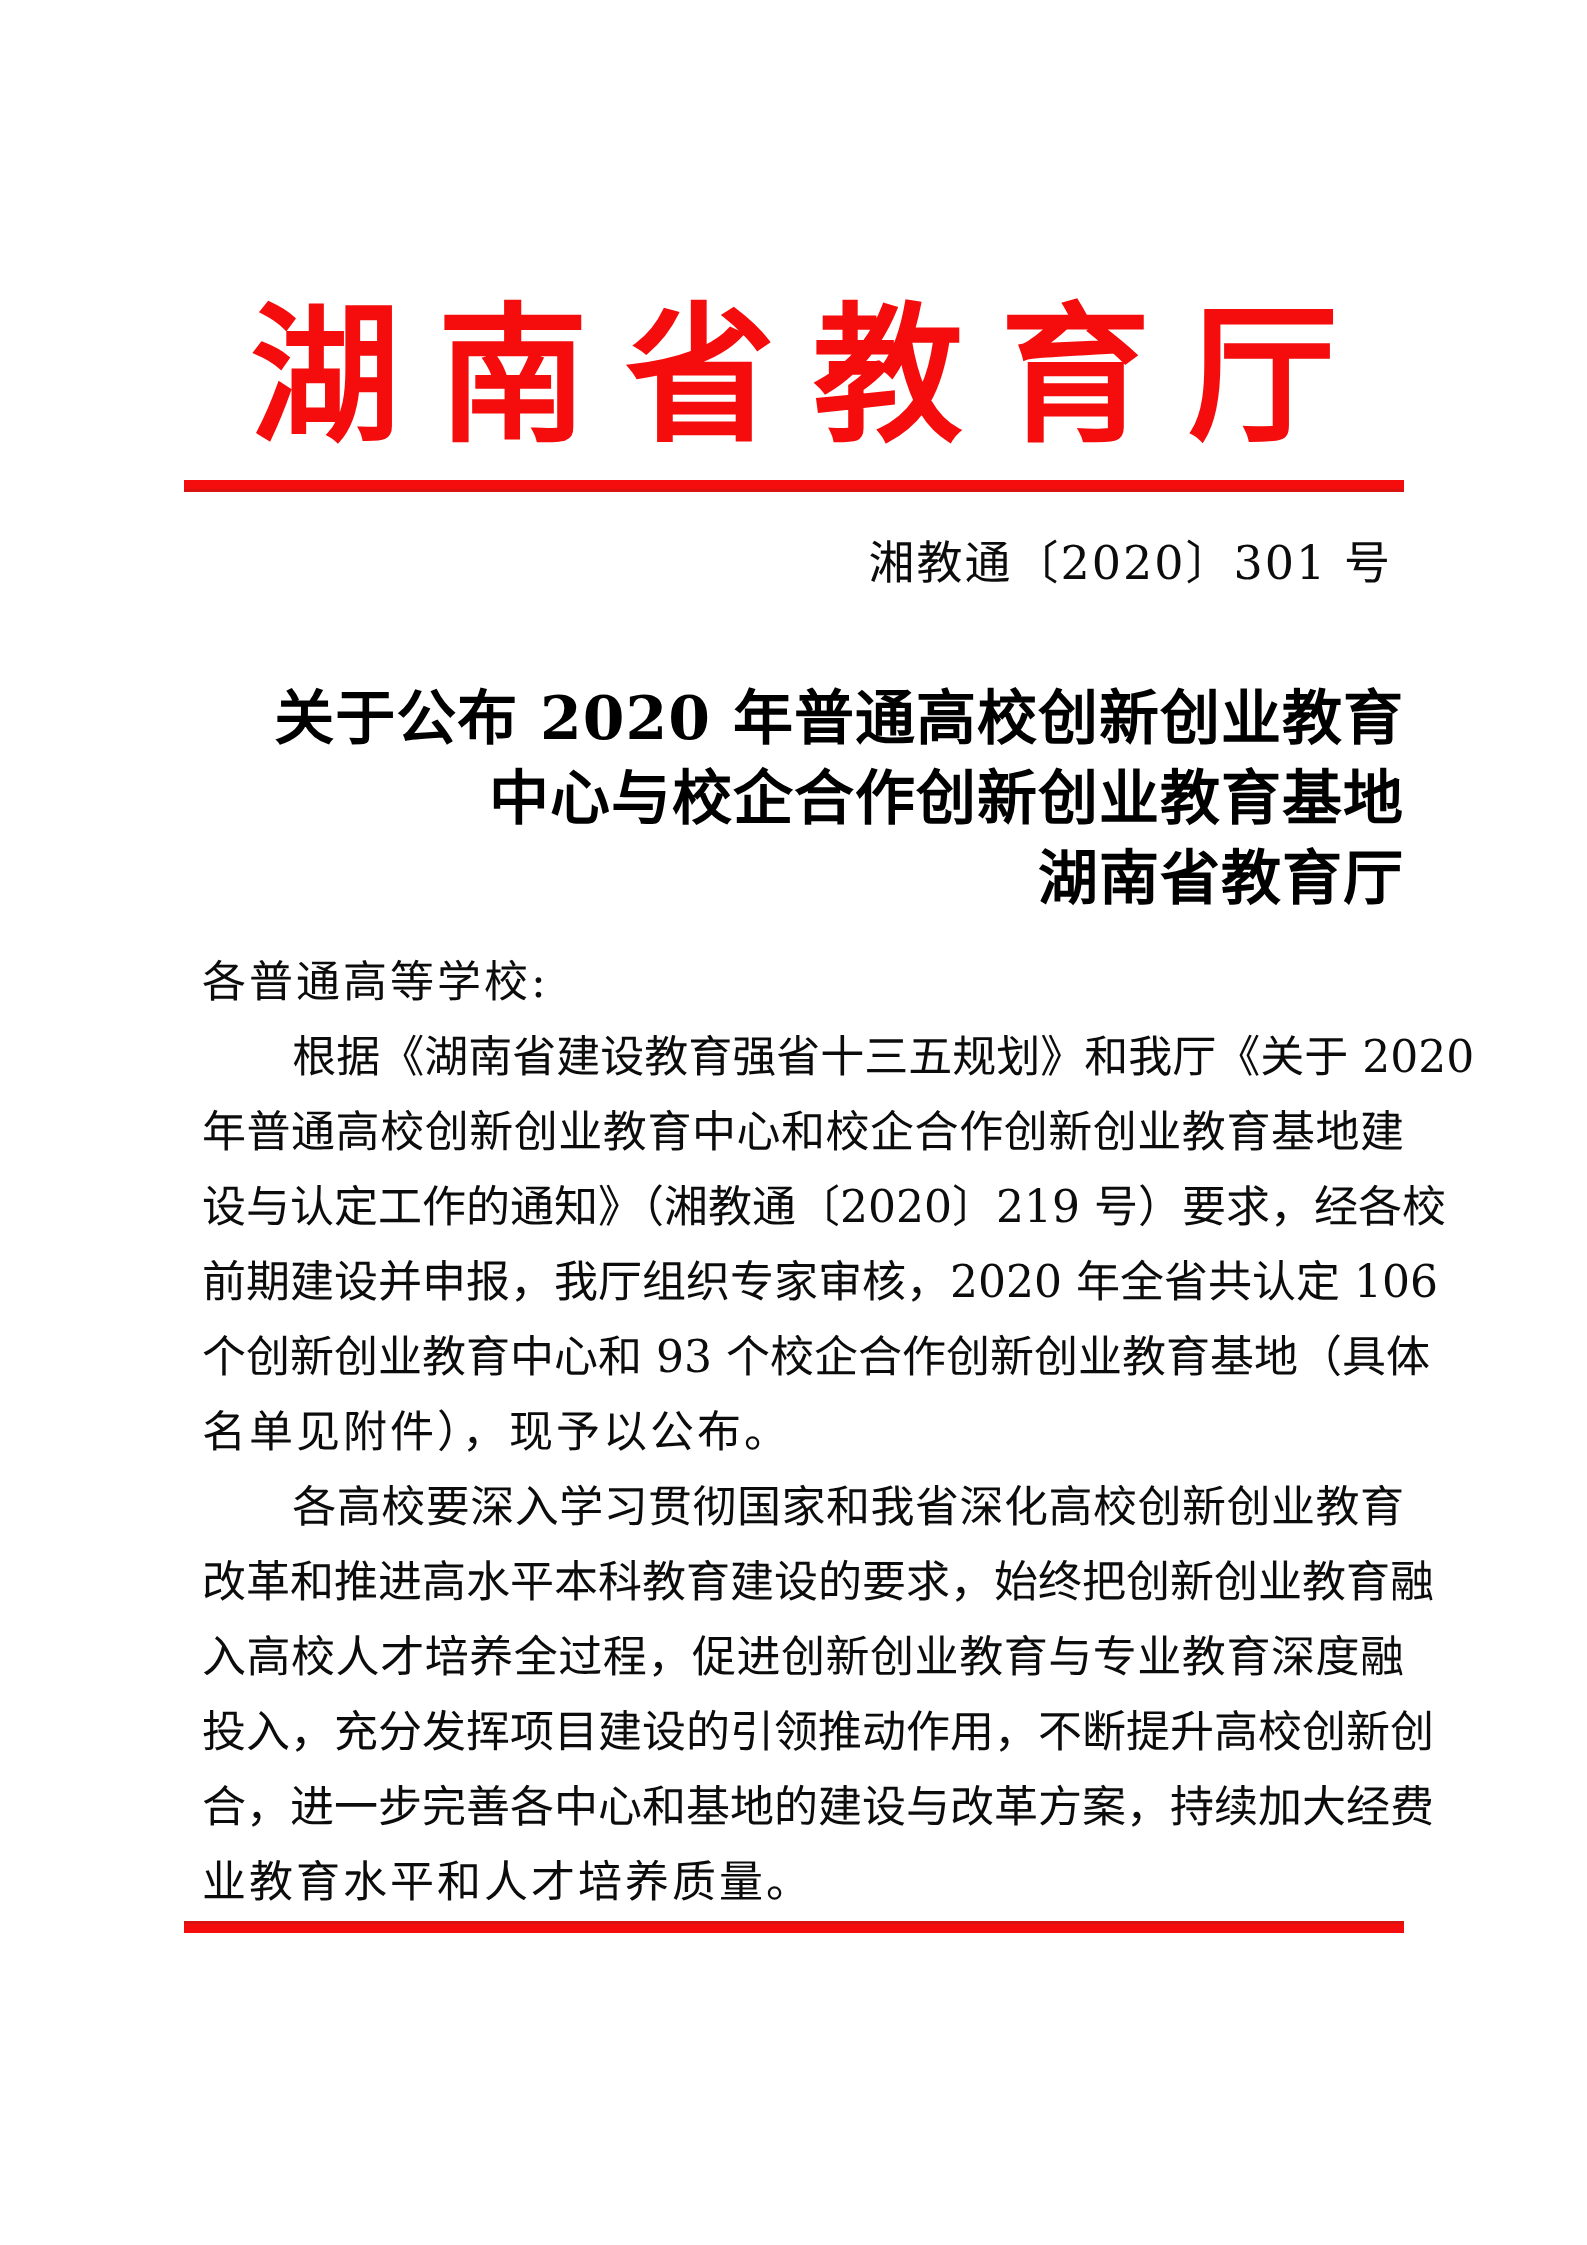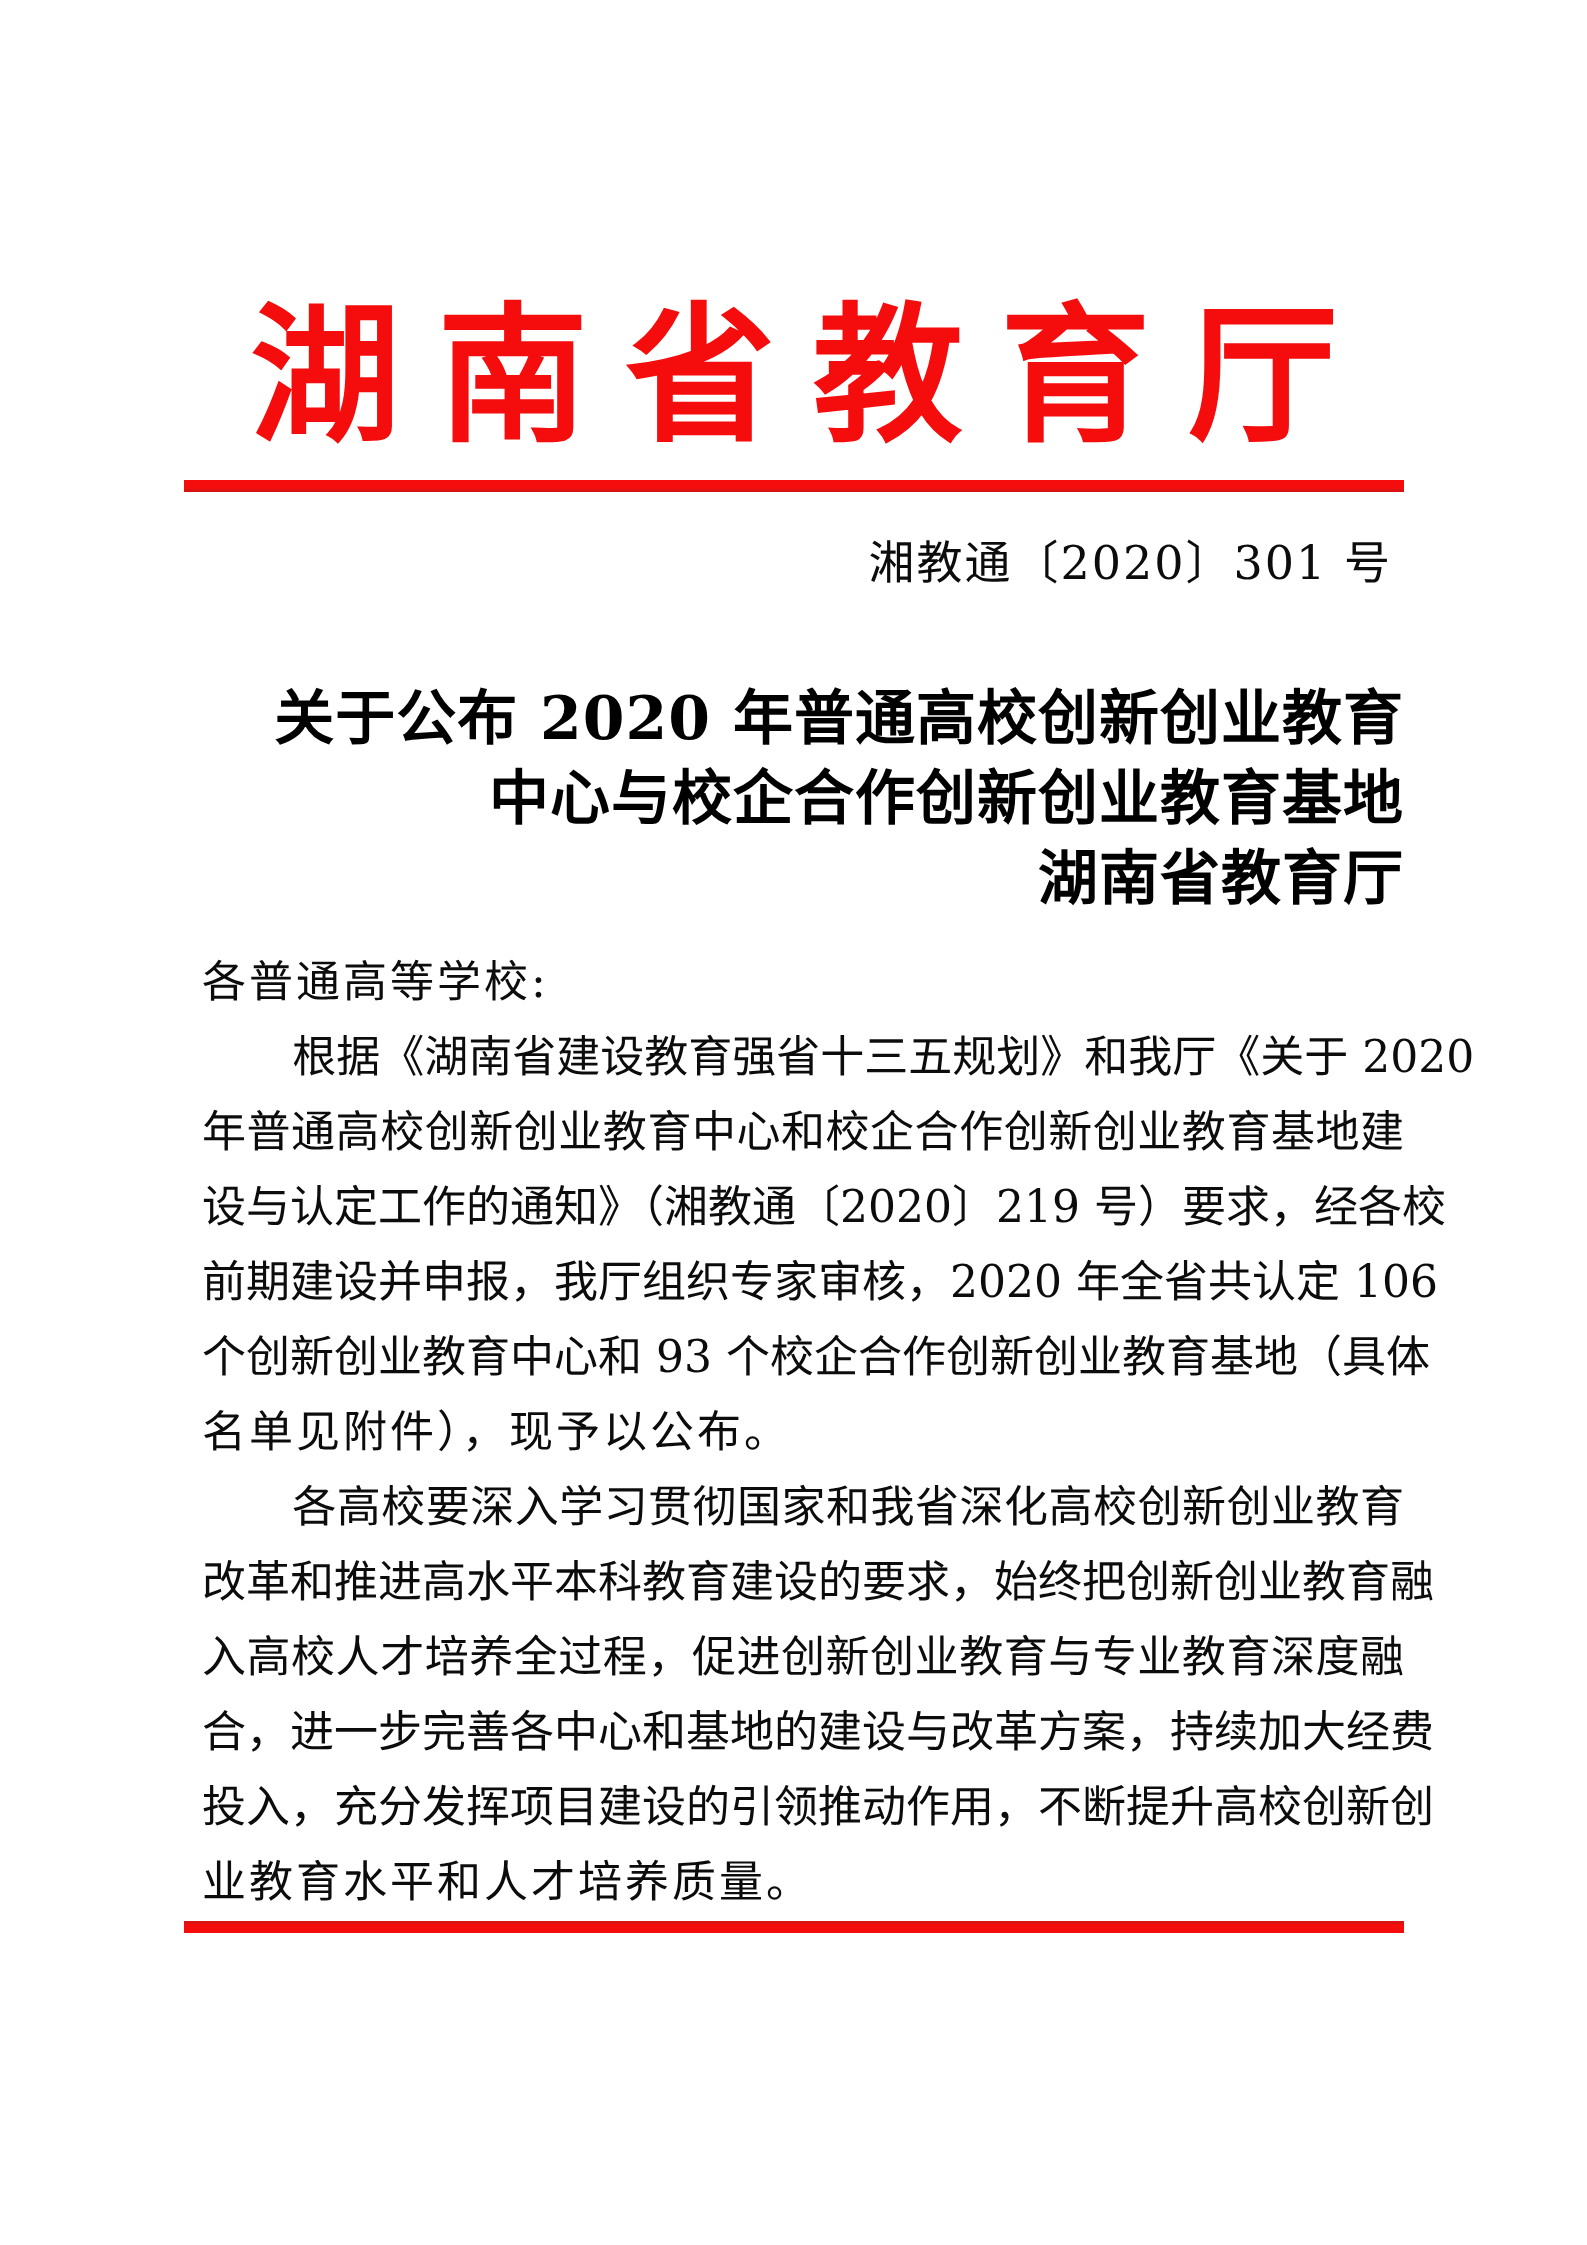--- a/index.html
+++ b/index.html
@@ -115,21 +115,21 @@
       <div class="line para-end">各普通高等学校:</div>
       <div class="line first">根据《湖南省建设教育强省十三五规划》和我厅《关于 2020</div>
       <div class="line">年普通高校创新创业教育中心和校企合作创新创业教育基地建</div>
       <div class="line">设与认定工作的通知》（湘教通〔2020〕219 号）要求，经各校</div>
       <div class="line">前期建设并申报，我厅组织专家审核，2020 年全省共认定 106</div>
       <div class="line">个创新创业教育中心和 93 个校企合作创新创业教育基地（具体</div>
       <div class="line para-end">名单见附件），现予以公布。</div>
       <div class="line first">各高校要深入学习贯彻国家和我省深化高校创新创业教育</div>
       <div class="line">改革和推进高水平本科教育建设的要求，始终把创新创业教育融</div>
       <div class="line">入高校人才培养全过程，促进创新创业教育与专业教育深度融</div>
+      <div class="line">投入，充分发挥项目建设的引领推动作用，不断提升高校创新创</div>
       <div class="line">合，进一步完善各中心和基地的建设与改革方案，持续加大经费</div>
-      <div class="line">投入，充分发挥项目建设的引领推动作用，不断提升高校创新创</div>
       <div class="line para-end">业教育水平和人才培养质量。</div>
     </div>
 
     <div class="rule-bottom"></div>
 
   </div>
 </div>
 
 </body></html>

